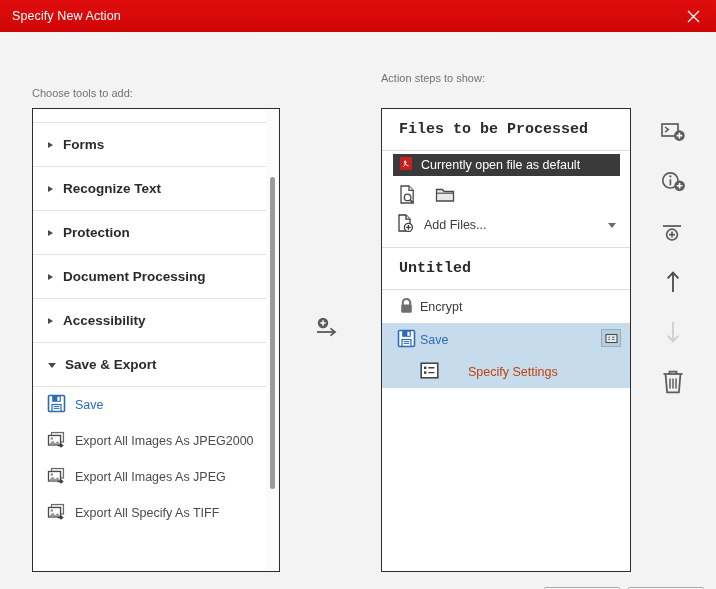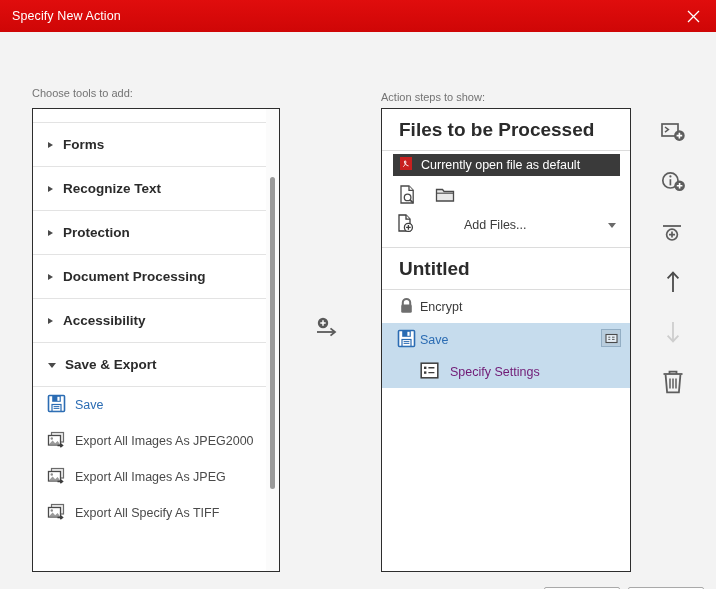--- a/index.html
+++ b/index.html
@@ -39,21 +39,21 @@
 
   
   .dialog-body { position:relative; height:557px; background:#f3f3f3; }
 
   .panel-label {
     position:absolute;
     font-size:11px;
     color:#737373;
   }
   #left-label { left:32px; top:55px; }
-  #right-label { left:381px; top:59px; }
+  #right-label { left:381px; top:40px; }
 
   
   .left-panel {
     position:absolute;
     left:32px; top:76px;
     width:248px; height:464px;
     background:#ffffff;
     border:1px solid #2d2d2d;
     overflow:hidden;
   }
@@ -144,21 +144,21 @@
     border:1px solid #2d2d2d;
     overflow:hidden;
   }
   .sect-header {
     height:42px;
     display:flex; align-items:center;
     padding-left:17px;
     border-bottom:1px solid #dcdcdc;
     background:#fff;
   }
-  .sect-title { font-size:19px; font-weight:bold; color:#2b2b2b; }
+  .sect-title { font-size:15px; font-weight:bold; color:#2b2b2b;font-family:Liberation Mono, monospace; }
 
   .dark-row {
     margin:3px 10px 0 11px;
     height:22px;
     background:#3a3a3a;
     display:flex; align-items:center;
     padding-left:6px;
     cursor:pointer;
   }
   .dark-row .d-label {
@@ -175,21 +175,20 @@
     font-size:12.5px;
     color:#3b3b3b;
     margin-top:3px;
   }
   .combo {
     margin:3px 8px 0 13px;
     height:26px;
     display:flex; align-items:center;
     position:relative;
     cursor:pointer;
-    gap:40px;
   }
   .combo .c-label { font-size:12.5px; color:#3b3b3b; margin-left:8px; }
   .combo .c-arrow {
     position:absolute; right:6px; top:50%;
     width:0; height:0;
     border-left:4.5px solid transparent;
     border-right:4.5px solid transparent;
     border-top:5px solid #6a6a6a;
     margin-top:-2px;
   }
@@ -205,21 +204,21 @@
   .step-row .s-label { font-size:12.5px; color:#3b3b3b; margin-left:4px; }
   .step-row.sel { background:#c6dced; }
   .step-row.sel .s-label { color:#2b6cb3; }
   .sub-row {
     height:32px;
     display:flex; align-items:center;
     padding-left:38px;
     background:#c6dced;
     cursor:pointer;
   }
-  .sub-row .s-label { font-size:12.5px; color:#701a75; margin-left:11px; }
+  .sub-row .s-label { font-size:12.5px; color:#c2410c; margin-left:29px; }
   .row-settings-btn {
     position:absolute; right:9px; top:6px;
     width:20px; height:18px;
     background:#b9cddd;
     border:1px solid #93aec4;
     display:flex; align-items:center; justify-content:center;
     cursor:pointer;
   }
 
   

